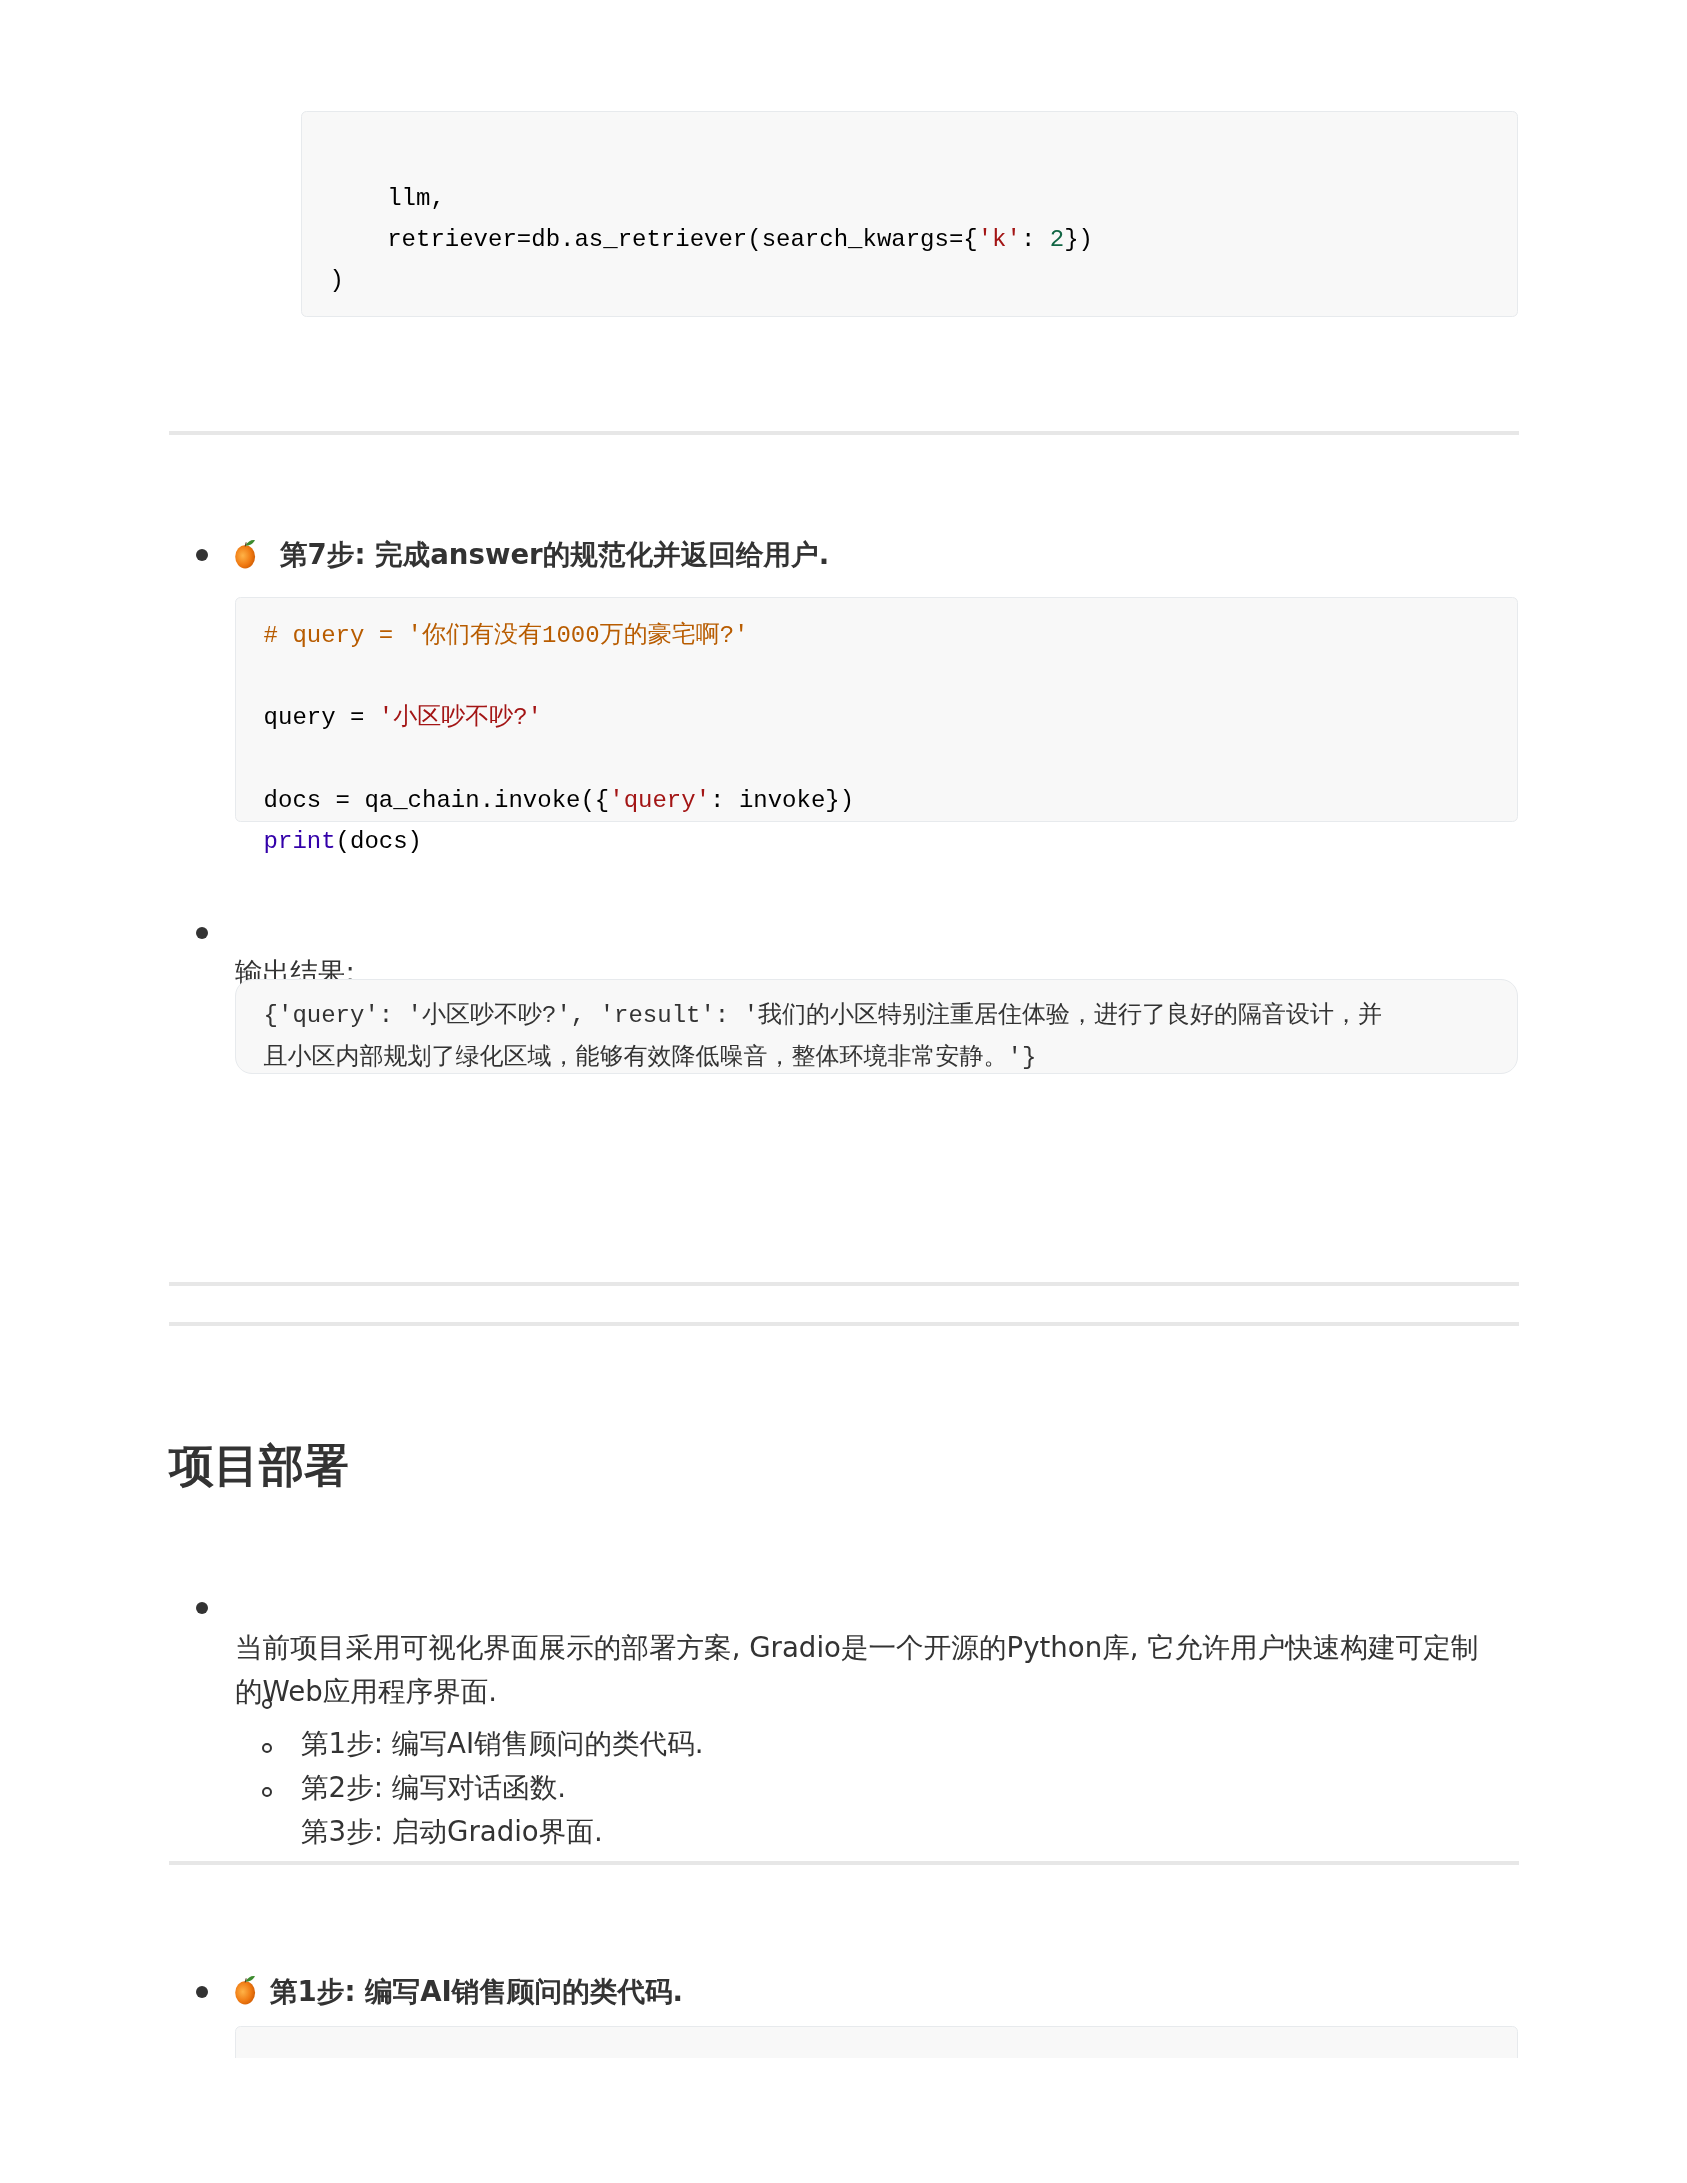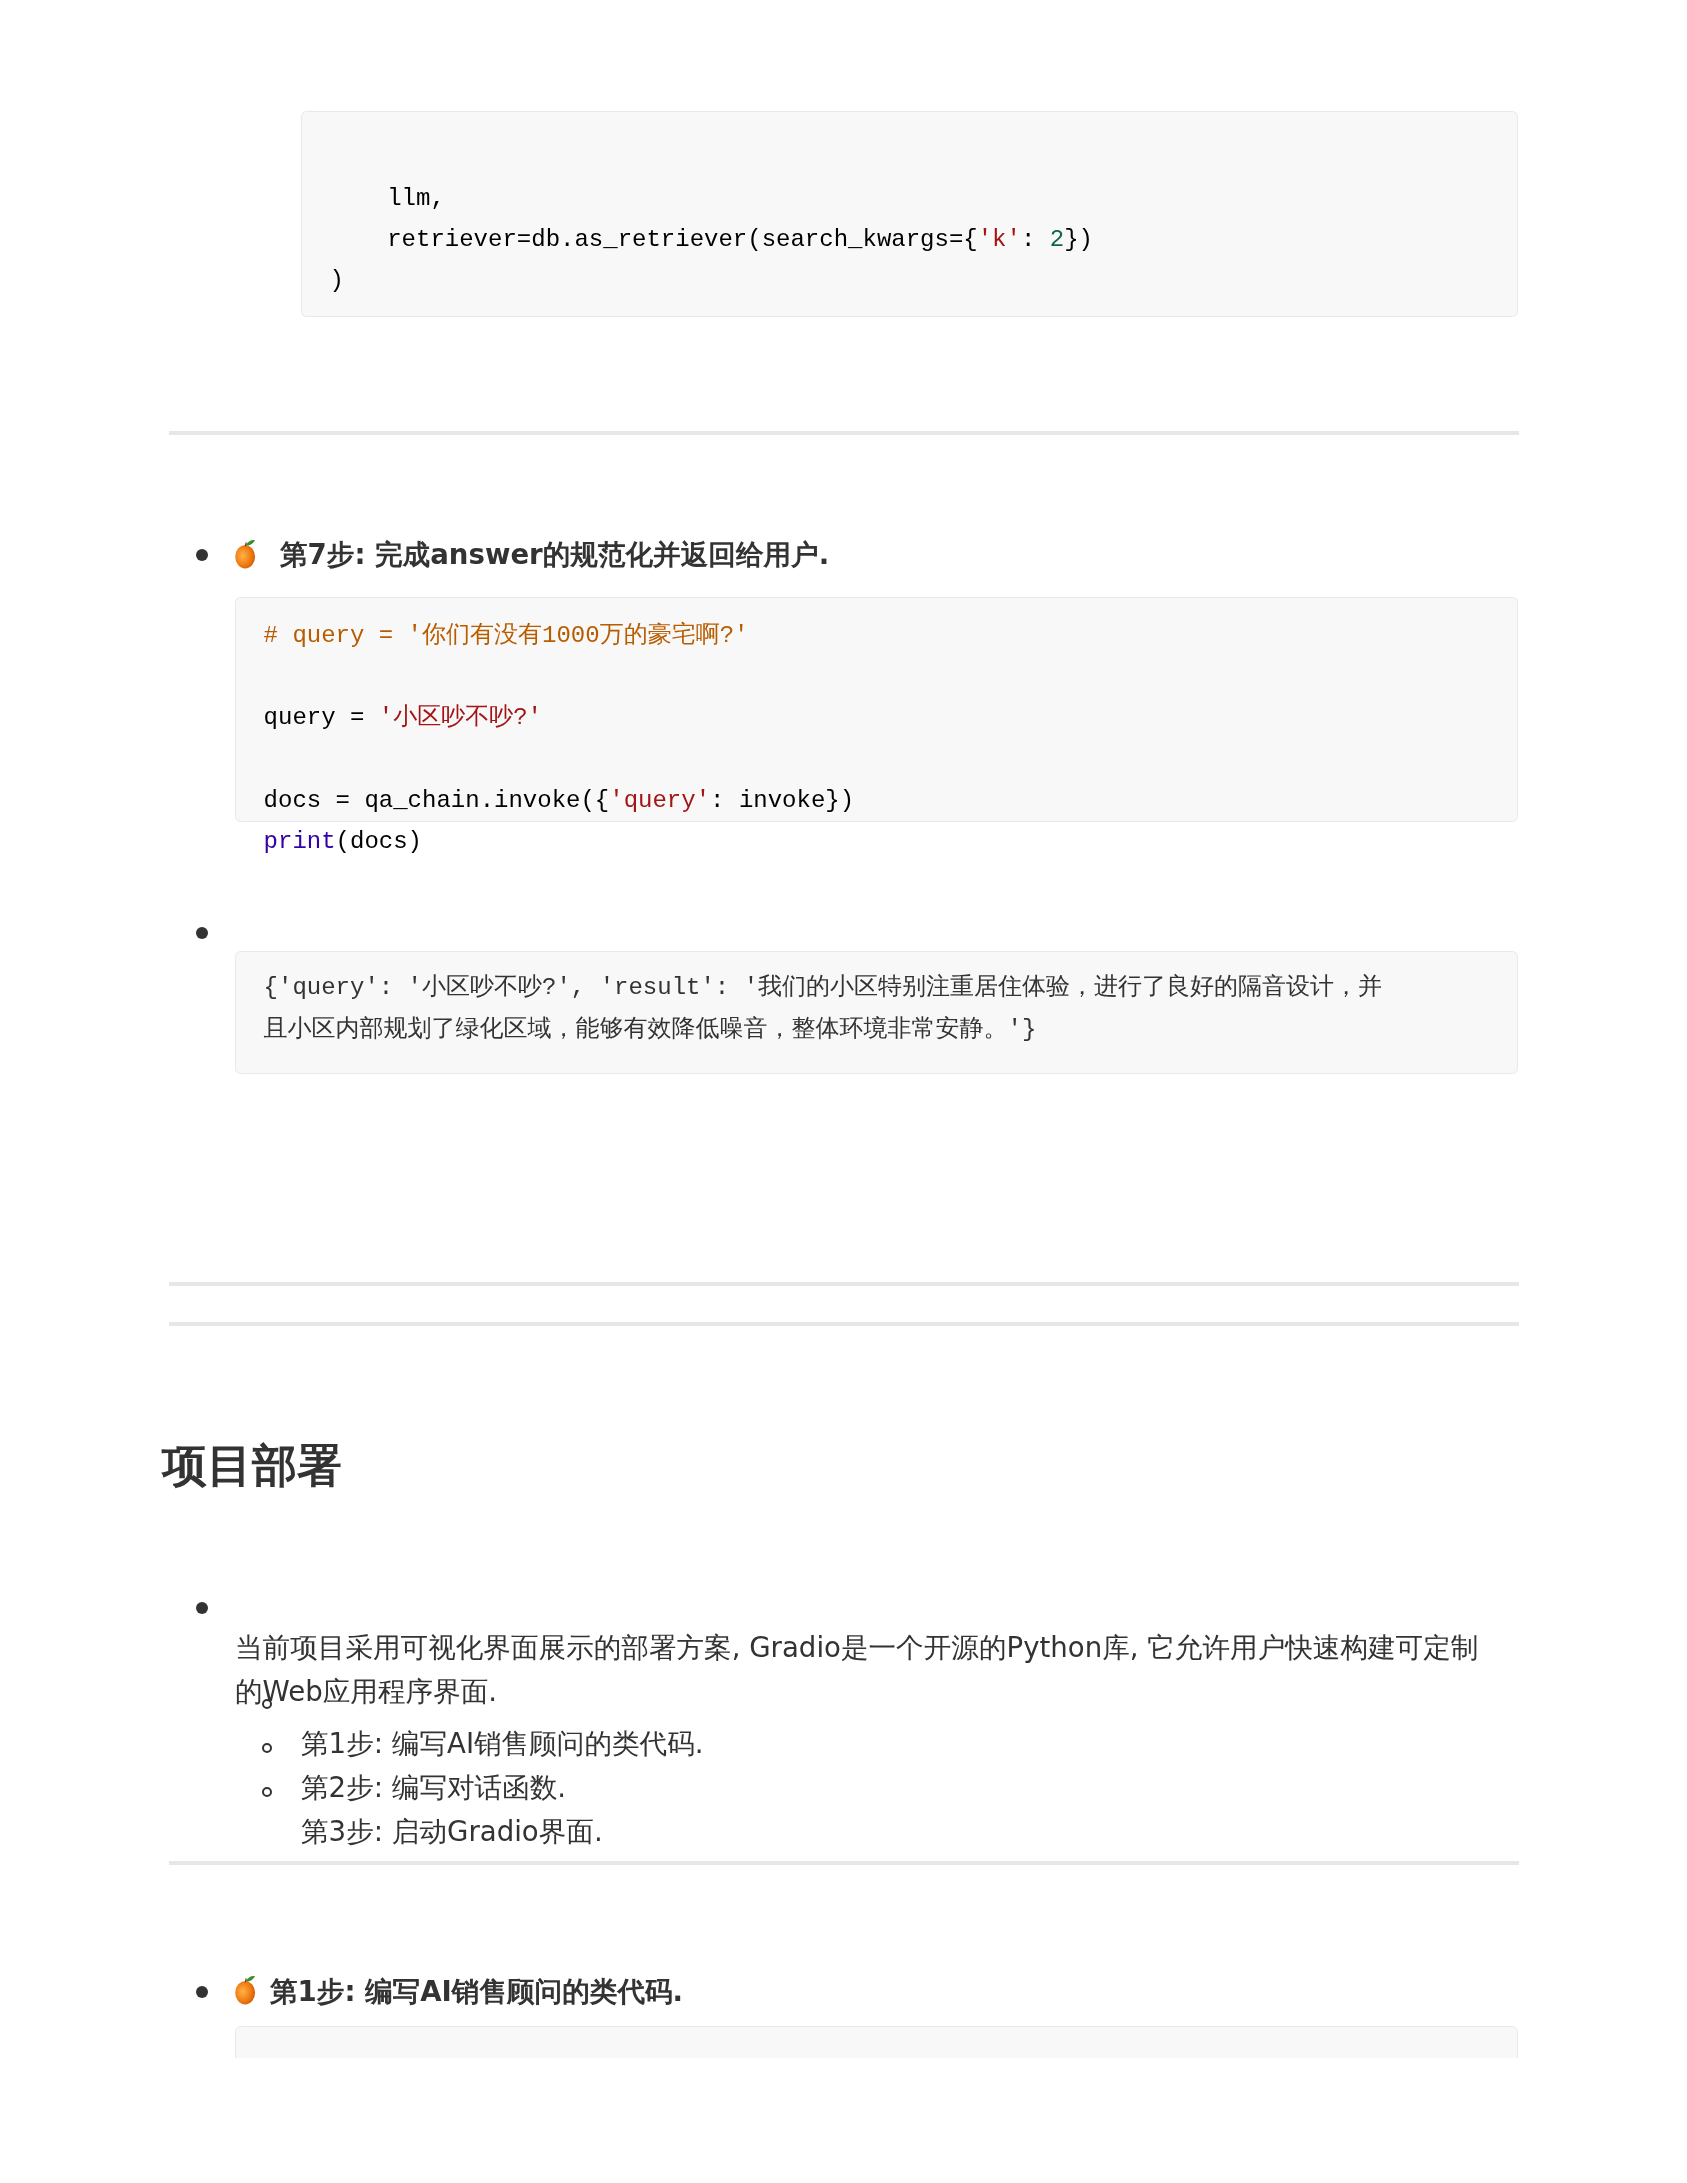--- a/index.html
+++ b/index.html
@@ -68,29 +68,29 @@
   <div class="code-line" style="top:16.5px;"><span class="c-comment"># query = '你们有没有1000万的豪宅啊?'</span></div>
   <div class="code-line" style="top:99px;"><span class="c-plain">query = </span><span class="c-str">'小区吵不吵?'</span></div>
   <div class="code-line" style="top:141px;"><span class="c-plain"></span></div>
   <div class="code-line" style="top:182px;"><span class="c-plain">docs = qa_chain.invoke({</span><span class="c-str">'query'</span><span class="c-plain">: invoke})</span></div>
   <div class="code-line" style="top:223px;"><span class="c-kw">print</span><span class="c-plain">(docs)</span></div>
 </div>
 
 <div class="bullet-dot" style="left:196px; top:927px;"></div>
 <div class="body-text" style="left:235px; top:911px;">输出结果:</div>
 
-<div class="code-block" style="left:235px; top:951px; height:123px;">
+<div class="code-block" style="left:235px; top:979px; height:95px;border-radius:17px;">
   <div class="out-text" style="top:15.4px;">{'query': '小区吵不吵?', 'result': '我们的小区特别注重居住体验，进行了良好的隔音设计，并</div>
   <div class="out-text" style="top:57px;">且小区内部规划了绿化区域，能够有效降低噪音，整体环境非常安静。'}</div>
 </div>
 
 <div class="hr" style="top:1282px;"></div>
 <div class="hr" style="top:1322px;"></div>
 
-<div class="h2" style="left:162px; top:1438px;text-align:center;">项目部署</div>
+<div class="h2" style="left:169px; top:1438px;text-align:center;">项目部署</div>
 
 <div class="bullet-dot" style="left:196px; top:1602px;"></div>
 <div class="body-text" style="left:235px; top:1586px;">当前项目采用可视化界面展示的部署方案, Gradio是一个开源的Python库, 它允许用户快速构建可定制</div>
 <div class="body-text" style="left:235px; top:1630px;">的Web应用程序界面.</div>
 
 <div class="bullet-ring" style="left:262px; top:1699px;"></div>
 <div class="body-text" style="left:301px; top:1682px;">第1步: 编写AI销售顾问的类代码.</div>
 <div class="bullet-ring" style="left:262px; top:1743px;"></div>
 <div class="body-text" style="left:301px; top:1726px;">第2步: 编写对话函数.</div>
 <div class="bullet-ring" style="left:262px; top:1787px;"></div>

